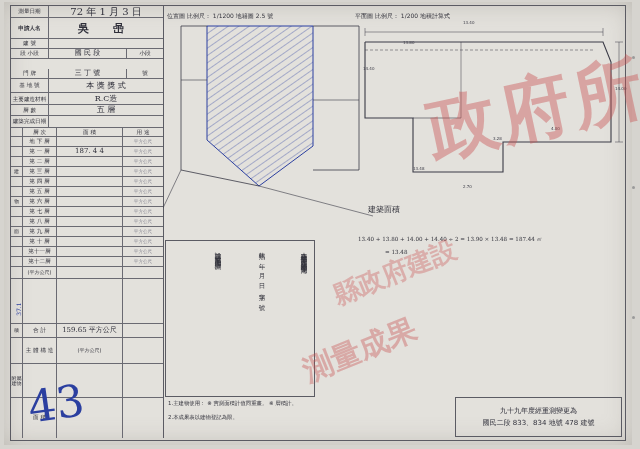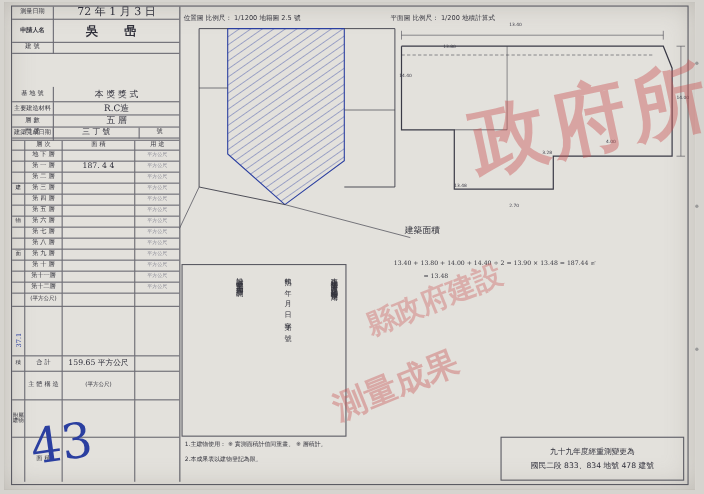--- a/index.html
+++ b/index.html
@@ -101,23 +101,28 @@
     <div class="lrow" style="top:12px;height:21px;font-weight:bold;">
       <div class="lcell" style="left:0;top:0;width:38px;height:21px;border-right:1px solid #6a6a72;">申請人名</div>
       <div class="lcell hand" style="left:38px;top:0;width:114px;height:21px;font-size:11px;letter-spacing:10px;">吳  喦</div>
     </div>
 
     <div class="lrow" style="top:33px;height:10px;">
       <div class="lcell" style="left:0;top:0;width:38px;height:10px;border-right:1px solid #6a6a72;">建  號</div>
       <div class="lcell hand" style="left:38px;top:0;width:114px;height:10px;"></div>
     </div>
 
-
-
-    <div class="lrow" style="top:63px;height:10px;margin-top:47px;">
+    <div class="lrow" style="top:43px;height:10px;">
+      <div class="lcell" style="left:0;top:0;width:38px;height:10px;border-right:1px solid #6a6a72;">段  小段</div>
+      <div class="lcell hand" style="left:38px;top:0;width:78px;height:10px;font-size:7px;border-right:1px solid #6a6a72;">國 民 段</div>
+      <div class="lcell" style="left:116px;top:0;width:36px;height:10px;">小段</div>
+    </div>
+
+
+    <div class="lrow" style="top:63px;height:10px;">
       <div class="lcell" style="left:0;top:0;width:38px;height:10px;border-right:1px solid #6a6a72;">門  牌</div>
       <div class="lcell hand" style="left:38px;top:0;width:78px;height:10px;font-size:7px;border-right:1px solid #6a6a72;">三 丁 號</div>
       <div class="lcell" style="left:116px;top:0;width:36px;height:10px;">號</div>
     </div>
 
     <div class="lrow" style="top:73px;height:14px;">
       <div class="lcell" style="left:0;top:0;width:38px;height:14px;border-right:1px solid #6a6a72;">基 地 號</div>
       <div class="lcell hand" style="left:38px;top:0;width:114px;height:14px;font-size:8px;">本 獎 獎 式</div>
     </div>
 

